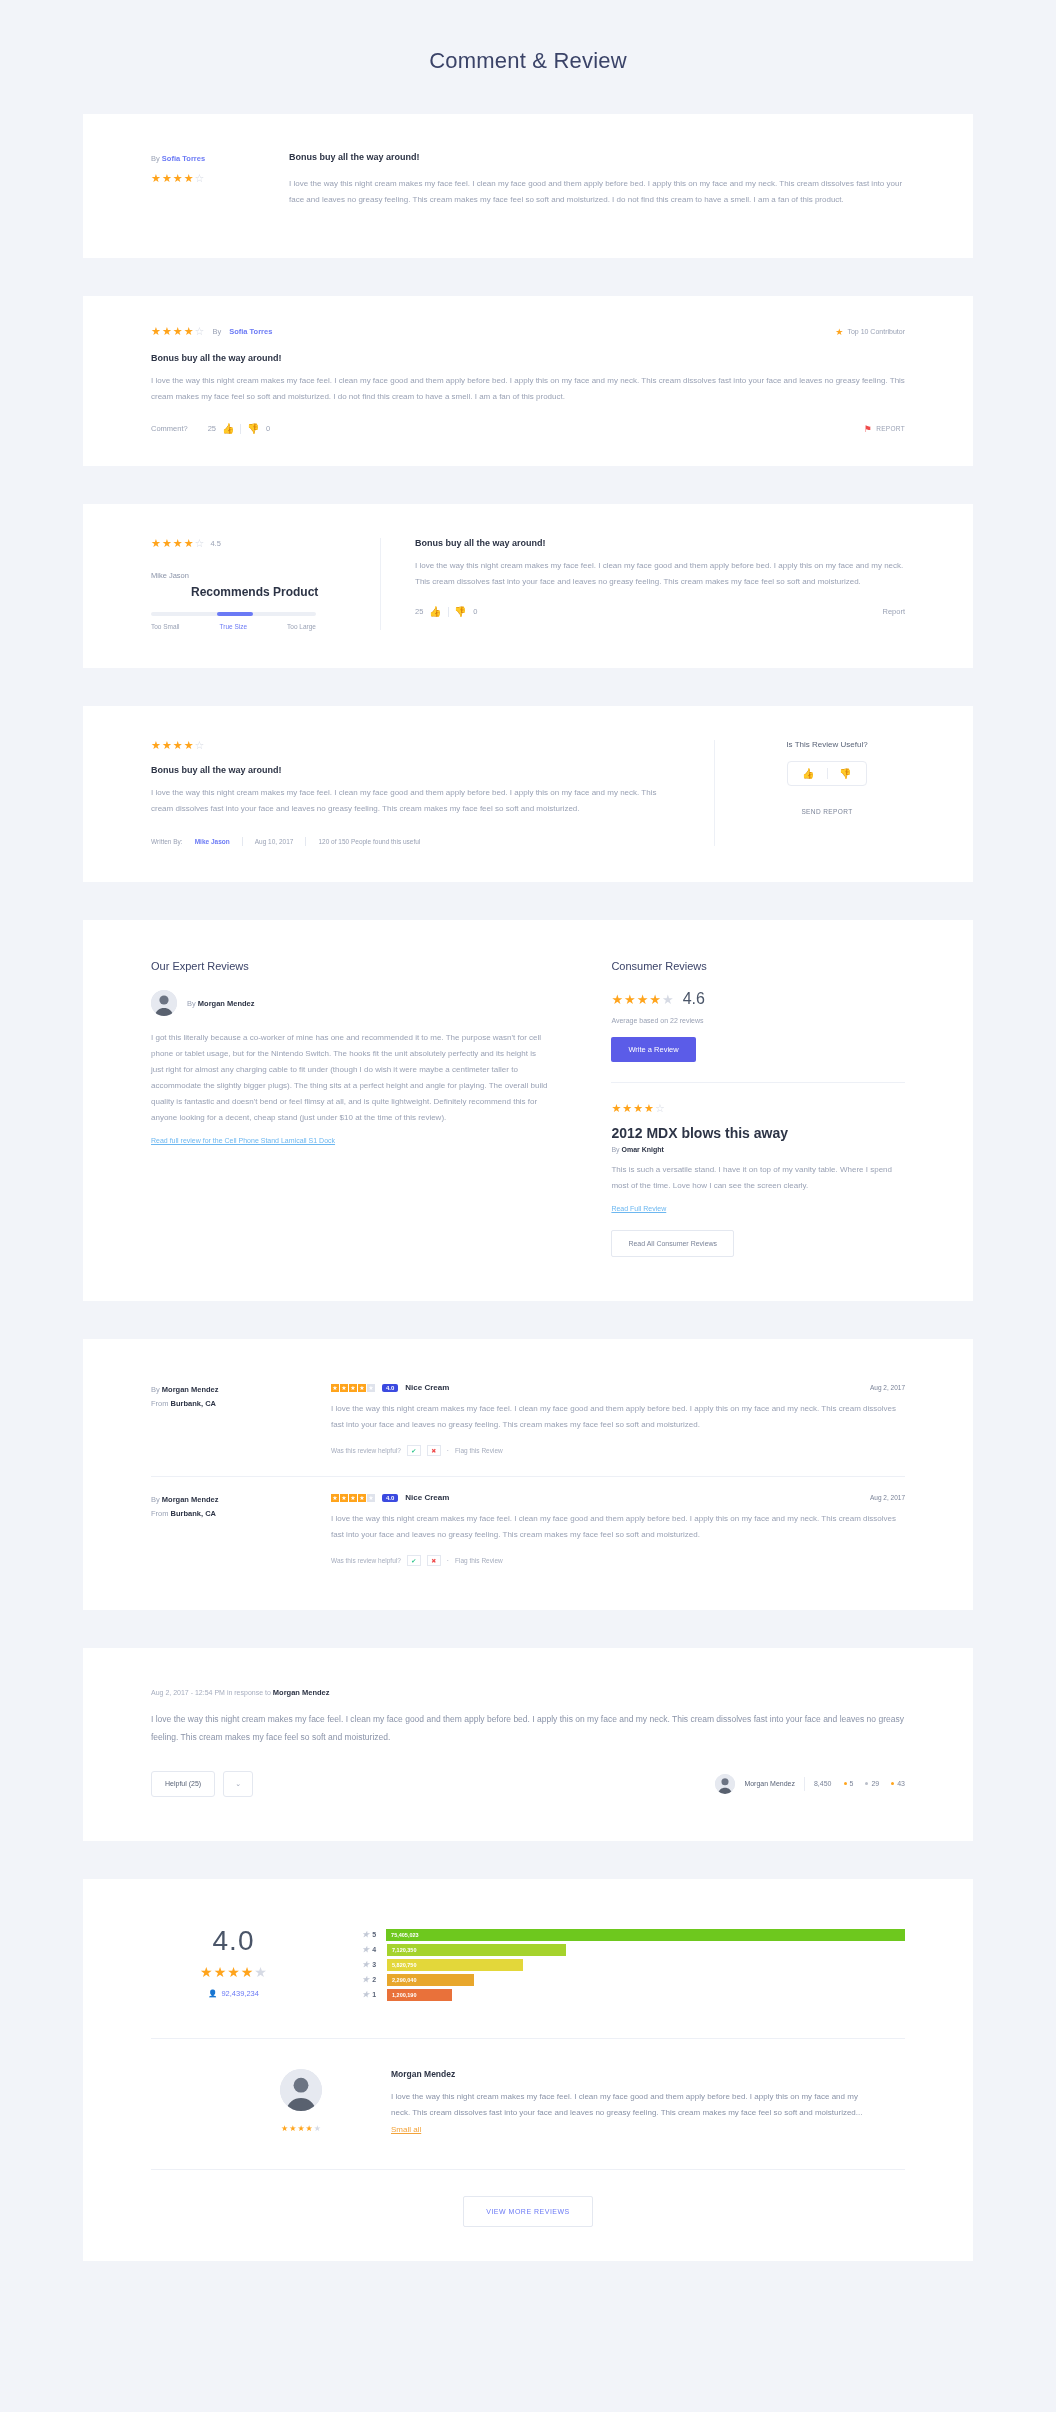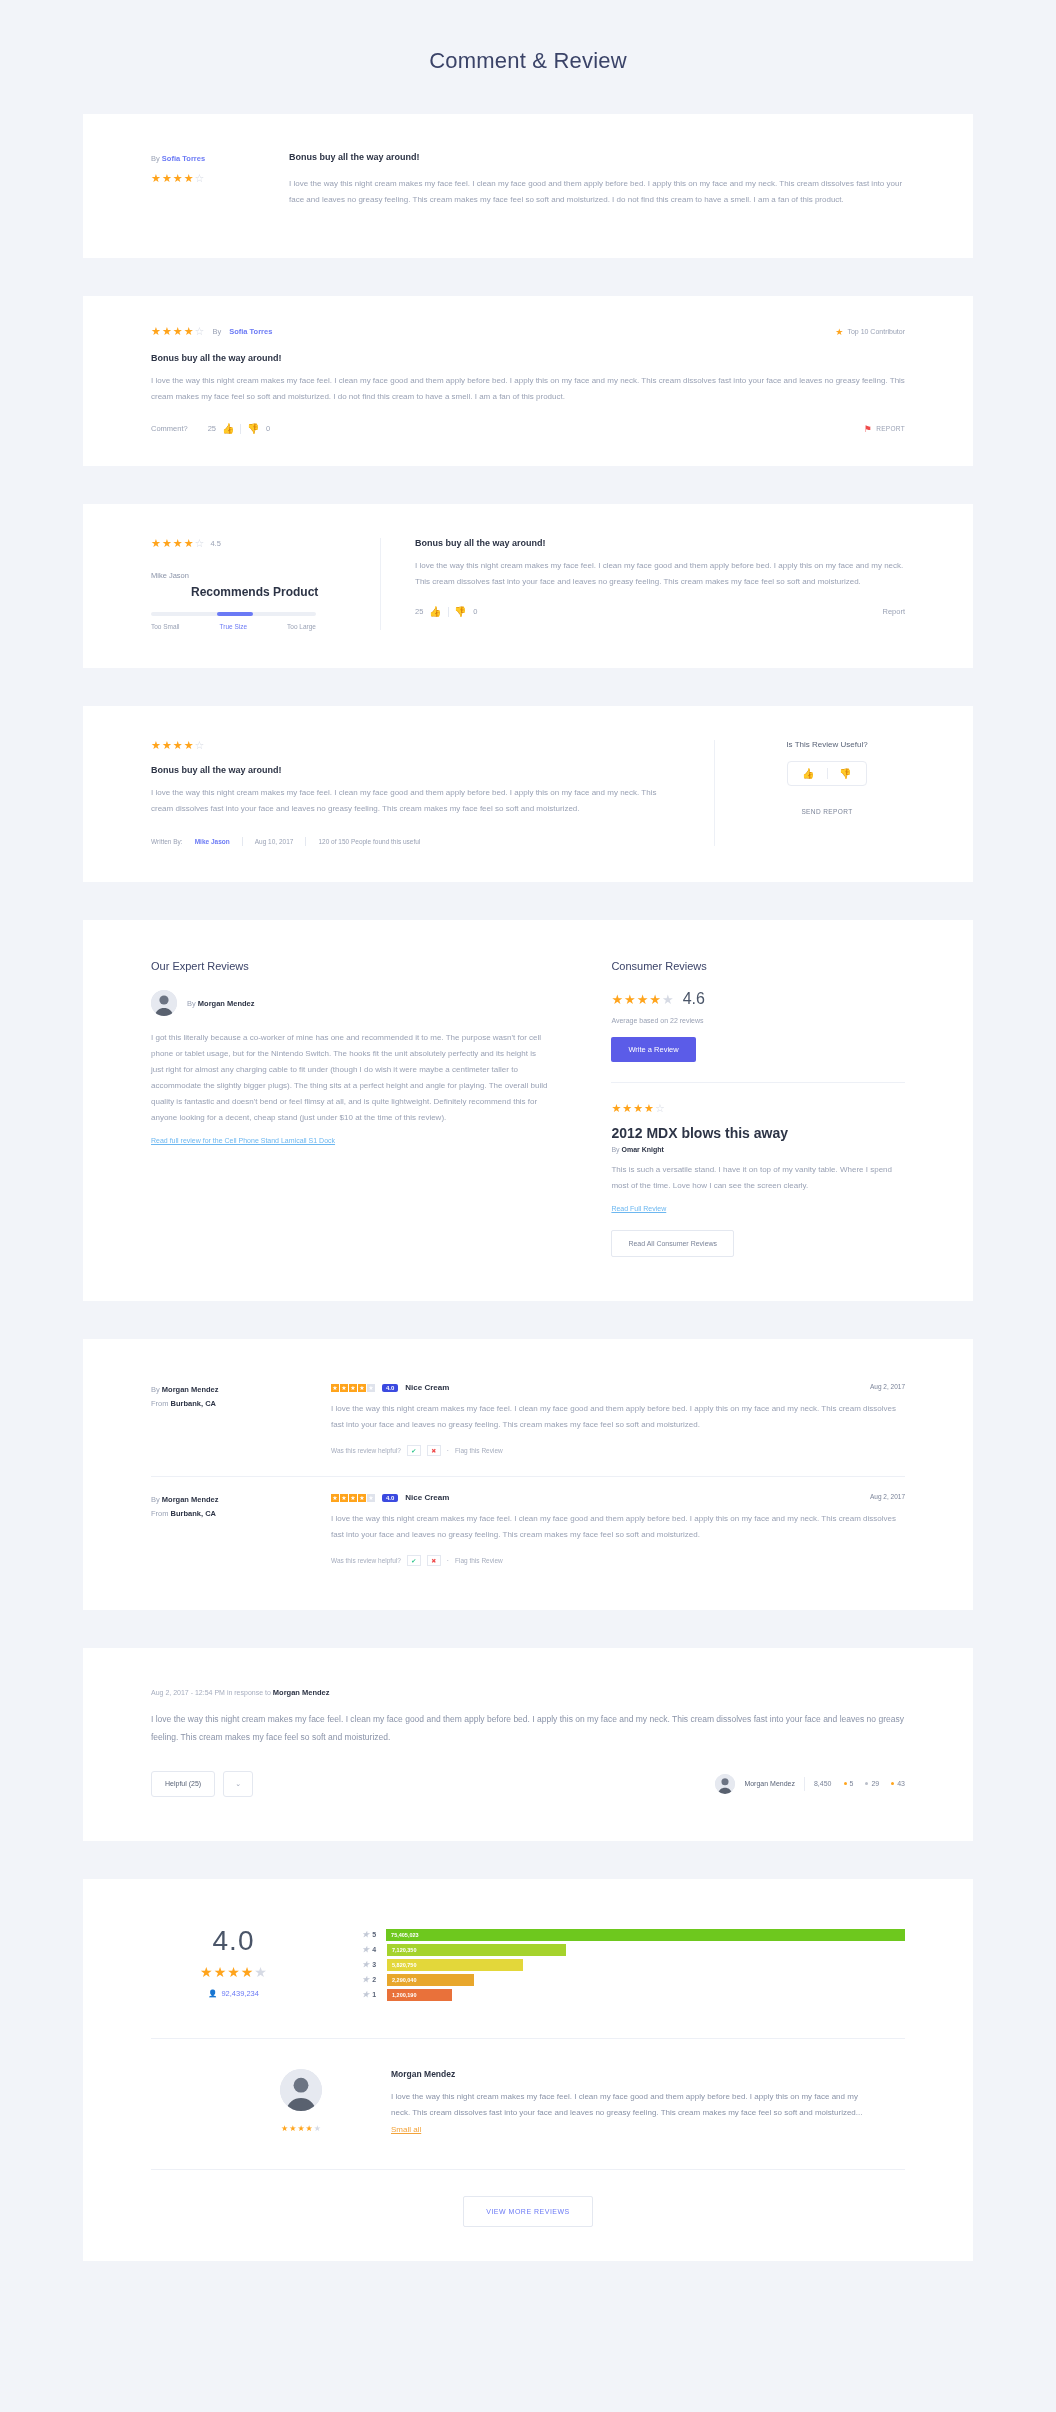--- a/index.html
+++ b/index.html
@@ -123,21 +123,21 @@
     display: inline-block; border: 1px solid #e4e8f0; background: #fff;
     font-size: 7px; color: #7b8499; padding: 9px 16px; margin-top: 18px; border-radius: 2px;
   }
 
   
   .c6 { padding: 34px 68px 30px; }
   .nc-row { display: flex; gap: 0; padding: 10px 0 14px; }
   .nc-l { width: 180px; font-size: 7.5px; line-height: 1.9; color: #9aa2b5; }
   .nc-l b { color: #2d3446; }
   .nc-r { flex: 1; }
-  .nc-head { display: flex; justify-content: space-between; margin-bottom: 9px; }
+  .nc-head { display: flex; align-items: center; justify-content: space-between; margin-bottom: 9px; }
   .nc-head-l { display: flex; align-items: center; gap: 7px; }
   .stars-box { display: inline-flex; gap: 1px; }
   .stars-box i { width: 8px; height: 8px; background: #ffa41c; display: inline-block; color: #fff; font-style: normal; font-size: 6px; line-height: 8px; text-align: center; }
   .stars-box i.off { background: #dfe3ec; }
   .score-chip { background: #3b4ae0; color: #fff; font-size: 6px; font-weight: bold; padding: 1px 4px; border-radius: 2px; }
   .nc-name { font-size: 8px; font-weight: bold; color: #2d3446; }
   .nc-date { font-size: 6.5px; color: #7b8499; }
   .nc-foot { display: flex; align-items: center; gap: 6px; margin-top: 12px; font-size: 6.5px; color: #a6adbe; }
   .mini-btn { border: 1px solid #e4e8f0; width: 14px; height: 11px; display: inline-flex; align-items: center; justify-content: center; font-size: 6px; }
   .mini-btn.y { color: #2bc48a; }

